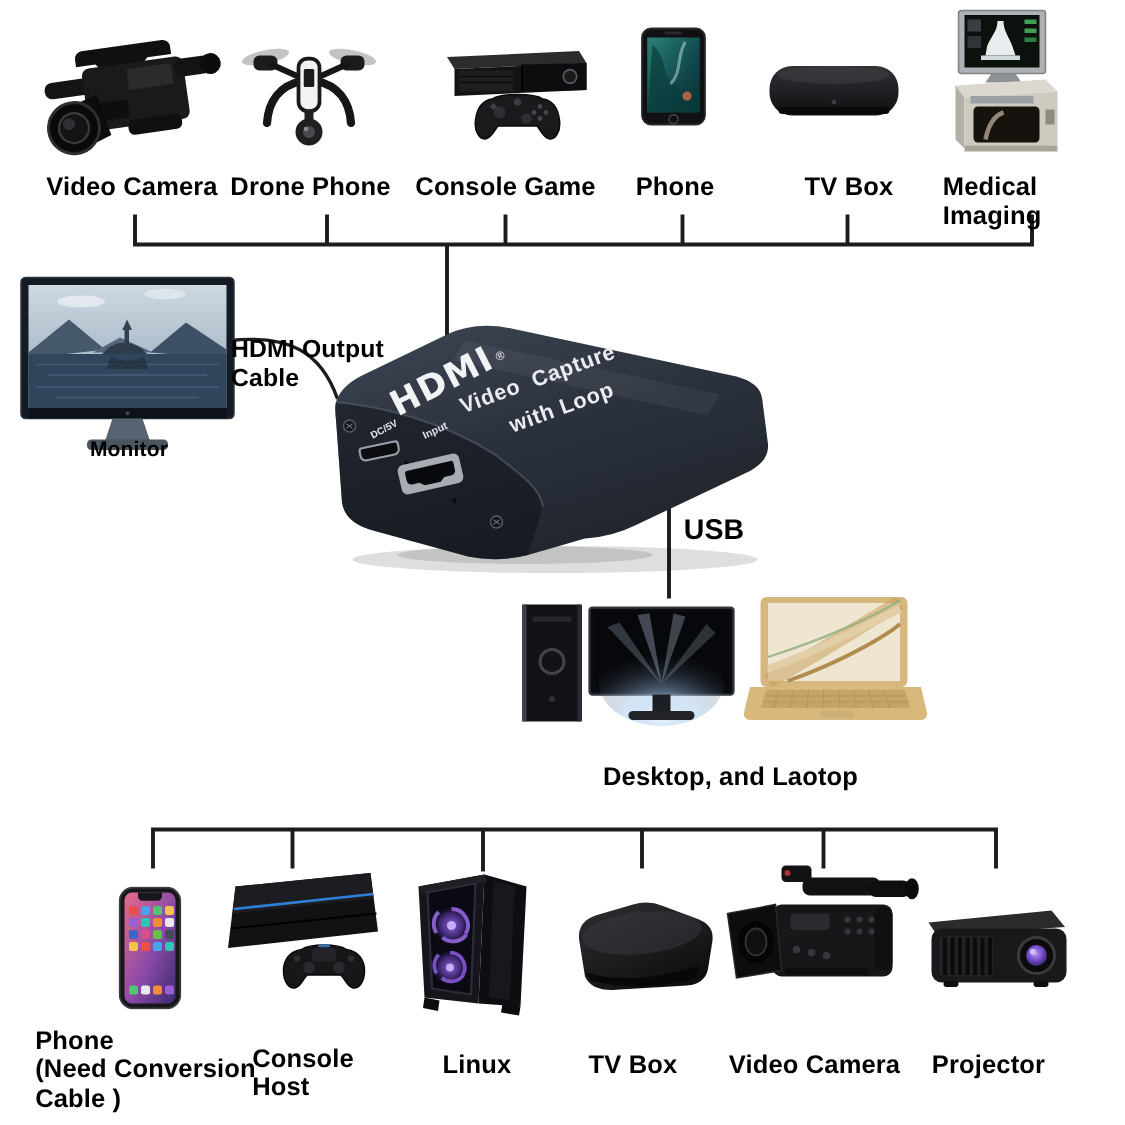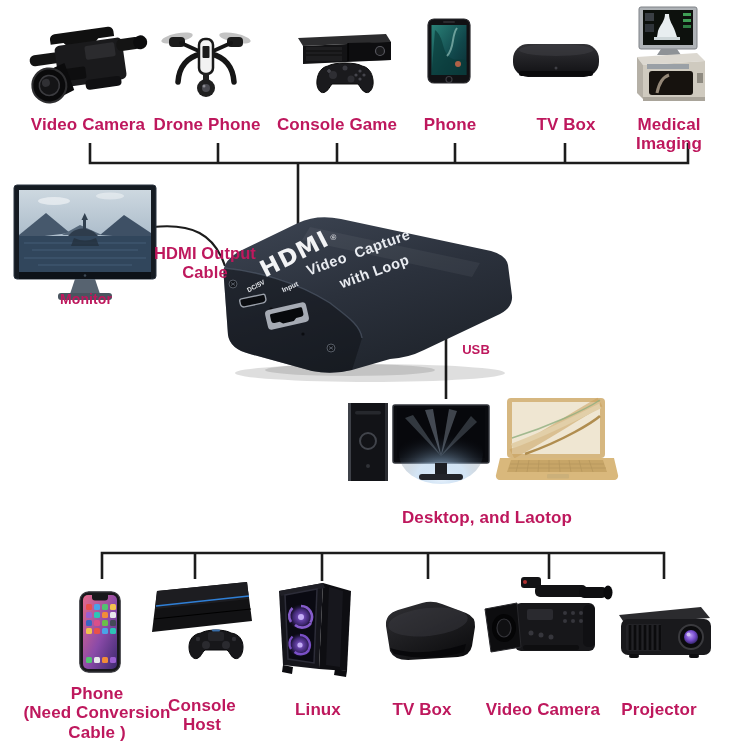--- a/index.html
+++ b/index.html
@@ -1,21 +1,21 @@
 <!DOCTYPE html>
 <html><head>
 <meta charset="utf-8">
 <style>
   html,body{margin:0;padding:0;background:#ffffff;}
   #canvas{position:relative;width:750px;height:750px;background:#ffffff;overflow:hidden;
           font-family:"Liberation Sans", sans-serif;}
   .icon{position:absolute;z-index:2;}
   .lines{position:absolute;left:0;top:0;z-index:1;}
-  .lbl{position:absolute;z-index:3;transform:translateX(-50%);text-align:center;
-       color:#be185d;font-weight:700;font-size:17px;line-height:1.14;
+  .lbl{position:absolute;z-index:3;transform:translateX(-50%);text-align:left;
+       color:#000000;font-weight:700;font-size:17px;line-height:1.14;
        white-space:pre-line;letter-spacing:0.1px;}
   .cable{font-size:16.5px;}
 </style>
 </head>
 <body>
 
 <div id="canvas">
 
   <svg class="lines" width="750" height="750">
     <g stroke="#1c1c1c" stroke-width="2.6" fill="none">
@@ -410,23 +410,23 @@
     <rect x="80" y="55" width="10" height="4" rx="2" fill="#0e0e10"></rect>
   </svg>
 
   <div class="lbl" style="left:88px;top:115px">Video Camera</div>
   <div class="lbl" style="left:207px;top:115px">Drone Phone</div>
   <div class="lbl" style="left:337px;top:115px">Console Game</div>
   <div class="lbl" style="left:450px;top:115px">Phone</div>
   <div class="lbl" style="left:566px;top:115px">TV Box</div>
   <div class="lbl" style="left:669px;top:115px">Medical Imaging</div>
 
-  <div class="lbl cable" style="left:205px;top:244px">HDMI Output
+  <div class="lbl cable" style="left:205px;top:224px">HDMI Output
 Cable</div>
-  <div class="lbl" style="left:476px;top:343px;font-size:13px">USB</div>
+  <div class="lbl" style="left:476px;top:343px;font-size:19px">USB</div>
   <div class="lbl" style="left:86px;top:292px;font-size:14px">Monitor</div>
 
   <div class="lbl" style="left:487px;top:508px">Desktop, and Laotop</div>
 
   <div class="lbl" style="left:97px;top:684px">Phone
 (Need Conversion
 Cable )</div>
   <div class="lbl" style="left:202px;top:696px">Console
 Host</div>
   <div class="lbl" style="left:318px;top:700px">Linux</div>

